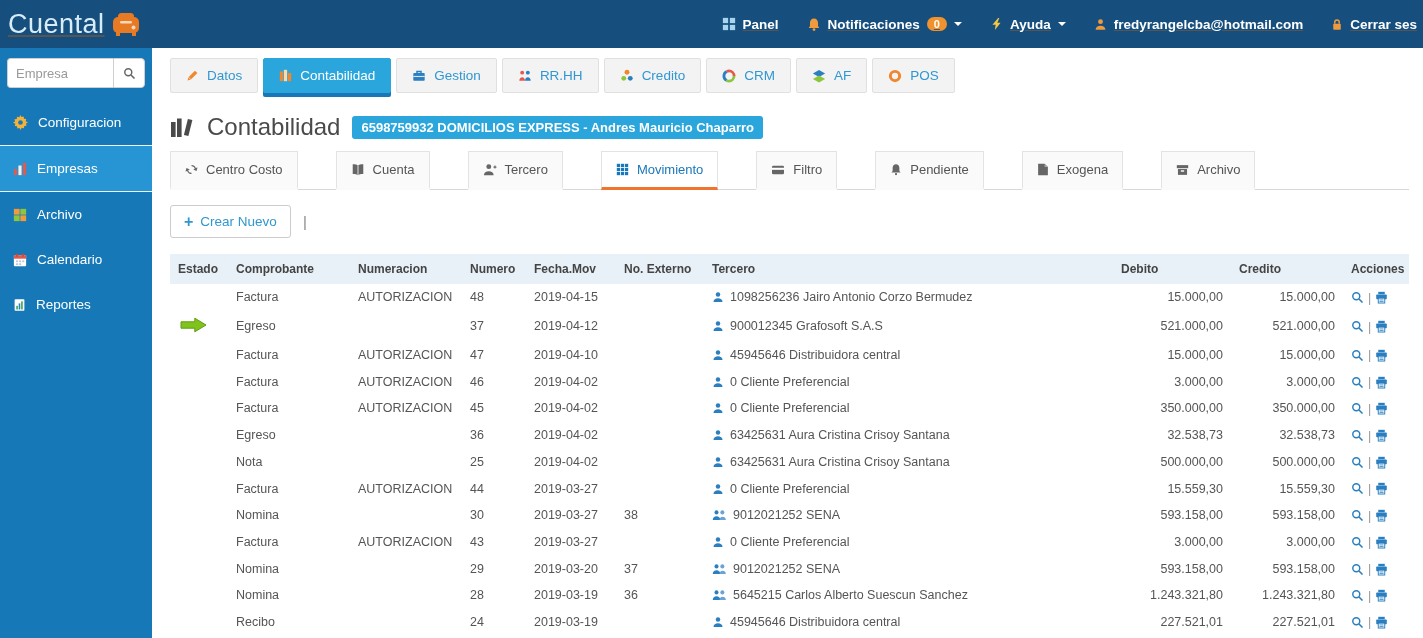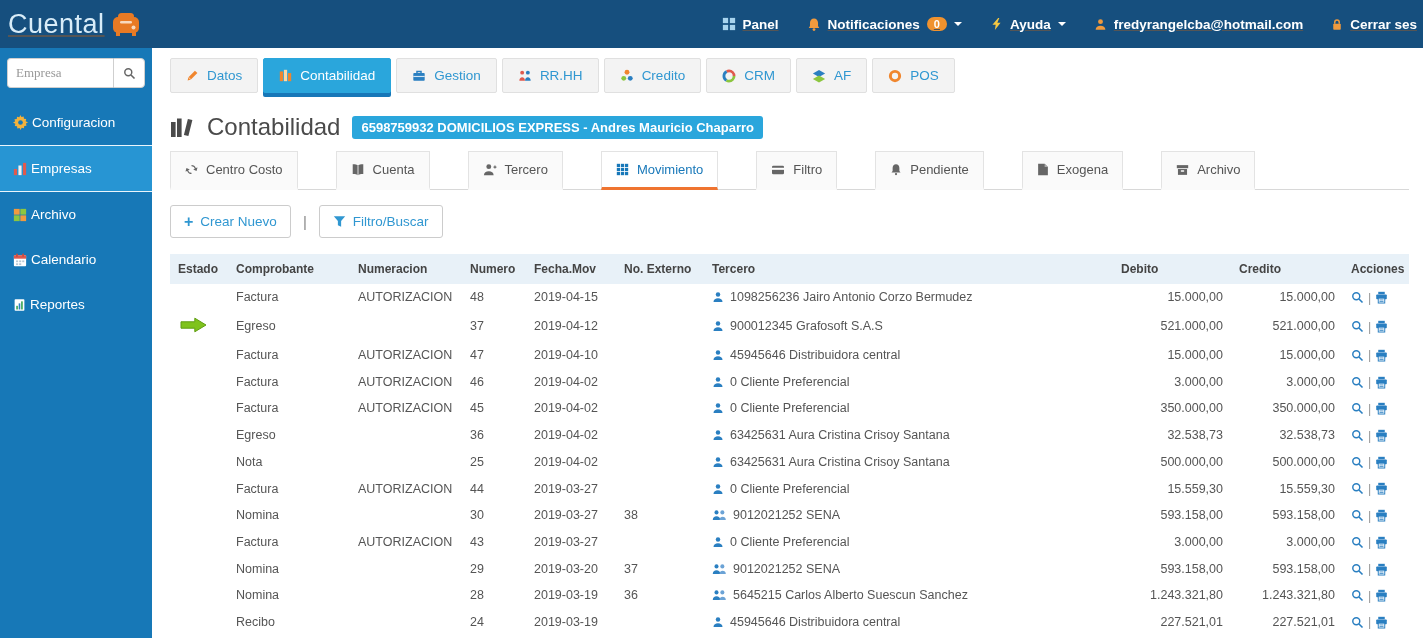--- a/index.html
+++ b/index.html
@@ -29,26 +29,26 @@
                 padding:1px 7px; font-size:11px; font-weight:bold; }
   .caret { width:0; height:0; border-left:4px solid transparent;
            border-right:4px solid transparent; border-top:4px solid #fff; }
 
   
   .sidebar { position:fixed; top:48px; left:0; width:152px; height:590px;
              background:#1778b7; z-index:10; }
   .search-row { display:flex; margin:10px 7px 12px 7px; }
   .search-input { flex:1; min-width:0; height:30px; border:1px solid #cfcfcf;
                   border-right:none; border-radius:4px 0 0 4px; padding:0 8px;
-                  font-size:13px; font-family:Liberation Serif, serif; color:#555; }
+                  font-size:13px; font-family:Liberation Sans, sans-serif; color:#555; }
   .search-input::placeholder { color:#999; }
   .search-btn { width:32px; height:30px; background:#fff; border:1px solid #cfcfcf;
                 border-radius:0 4px 4px 0; cursor:pointer; display:flex;
                 align-items:center; justify-content:center; padding:0; }
-  .side-item { display:flex; align-items:center; gap:4px; color:#fff;
+  .side-item { display:flex; align-items:center; gap:10px; color:#fff;
                font-size:13.5px; padding:15px 13px; cursor:pointer; }
   .side-item.active { background:#2795d3; border-top:1px solid #eaf5fc;
                       border-bottom:1px solid #eaf5fc; }
   .side-label { white-space:nowrap; }
 
   
   .main { margin-left:152px; padding:8px 14px 0 18px; height:590px;
           margin-top:48px; overflow:hidden; }
 
   .module-tabs { display:flex; gap:5px; margin-top:2px;text-align:center; }
@@ -418,28 +418,20 @@
         <span>Archivo</span>
       </div>
     </div>
 
   <div class="toolbar">
     <button class="btn">
       <span class="plus">+</span>
       <span>Crear Nuevo</span>
     </button>
     <span class="toolbar-sep">|</span>
-    <button class="btn">
-      <span class="icon">
-          <svg width="13" height="13" viewBox="0 0 16 16">
-            <path d="M1 1.5h14L10 7.5v7l-4-2v-5z" fill="#3097d1"></path>
-          </svg>
-        </span>
-      <span>Filtro/Buscar</span>
-    </button>
   </div>
 
   <table class="movements">
     <colgroup>
       <col style="width:58px">
         <col style="width:122px">
         <col style="width:112px">
       <col style="width:64px">
         <col style="width:90px">
         <col style="width:88px">

